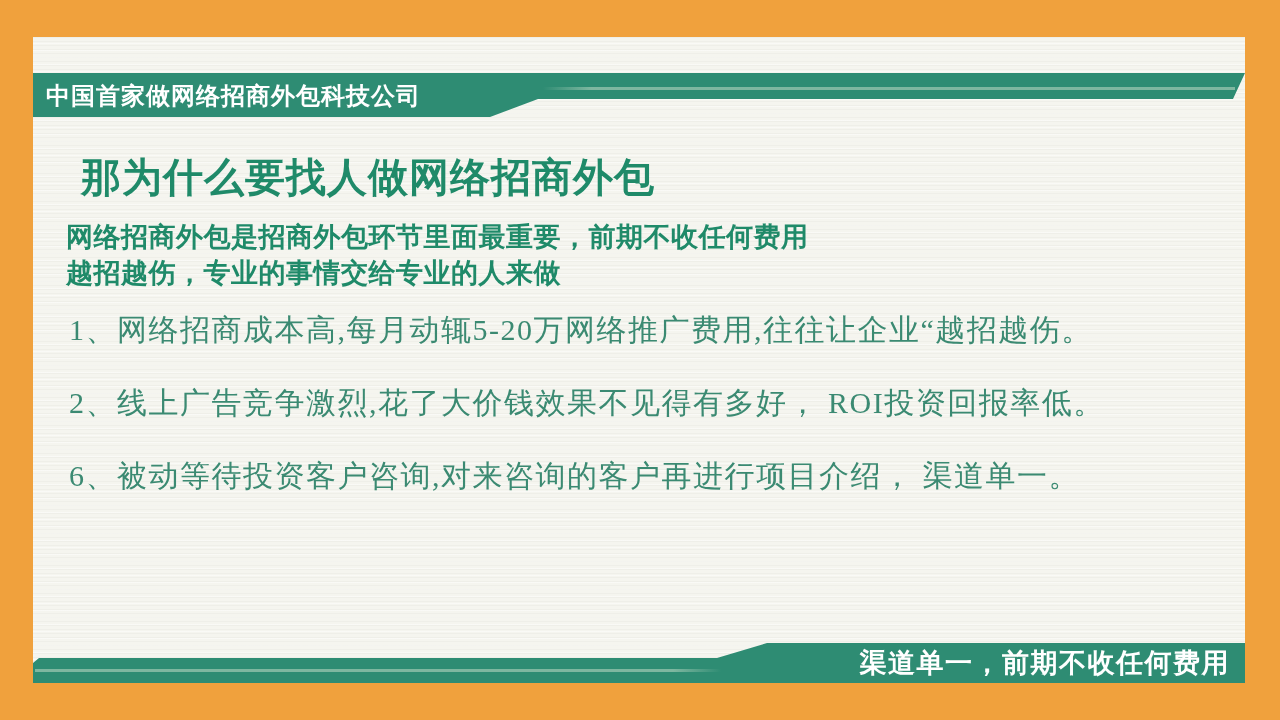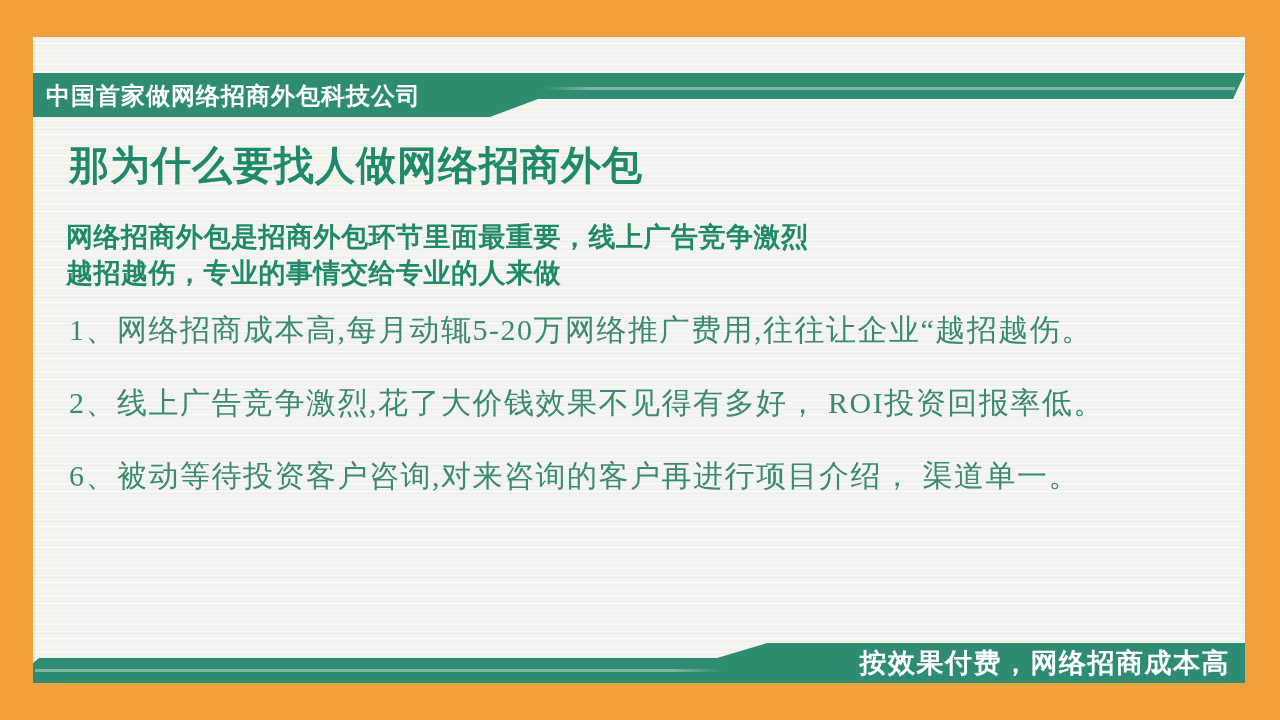--- a/index.html
+++ b/index.html
@@ -46,21 +46,21 @@
     background:linear-gradient(90deg, #7EB7A0 0%, #7EB7A0 93%, rgba(126,183,160,0) 100%);
   }
   .footer-ribbon .ribbon-text{
     position:absolute;right:15px;top:0;height:40px;line-height:41px;
     color:#FFFFFF;font-size:27px;font-weight:bold;letter-spacing:1.5px;
     white-space:nowrap;
   }
 
   
   .slide-title{
-    position:absolute;left:32px;top:100px;margin:4px;
+    position:absolute;left:32px;top:100px;margin:16px;
     font-size:40px;line-height:48px;font-weight:bold;letter-spacing:1px;
     color:#1F8A69;white-space:nowrap;
   }
   .subtitle{
     position:absolute;left:33px;top:182px;
     font-size:27px;line-height:36px;font-weight:bold;letter-spacing:0.5px;
     color:#1F8A69;white-space:nowrap;
   }
   .points{
     position:absolute;left:36px;top:262px;width:1150px;
@@ -78,30 +78,30 @@
 
     <div class="header-ribbon">
       <div class="shape"></div>
       <div class="hi-line"></div>
       <div class="ribbon-text">中国首家做网络招商外包科技公司</div>
     </div>
 
     <h1 class="slide-title">那为什么要找人做网络招商外包</h1>
 
     <div class="subtitle">
-      <div>网络招商外包是招商外包环节里面最重要，线上广告竞争激烈</div>
+      <div>网络招商外包是招商外包环节里面最重要，前期不收任何费用</div>
       <div>越招越伤，专业的事情交给专业的人来做</div>
     </div>
 
     <div class="points">
       <p>1、网络招商成本高,每月动辄5-20万网络推广费用,往往让企业“越招越伤。</p>
       <p>2、线上广告竞争激烈,花了大价钱效果不见得有多好， ROI投资回报率低。</p>
       <p>6、被动等待投资客户咨询,对来咨询的客户再进行项目介绍， 渠道单一。</p>
     </div>
 
     <div class="footer-ribbon">
       <div class="shape"></div>
       <div class="hi-line"></div>
-      <div class="ribbon-text">按效果付费，网络招商成本高</div>
+      <div class="ribbon-text">渠道单一，前期不收任何费用</div>
     </div>
 
   </div>
 </div>
 
 </body></html>

